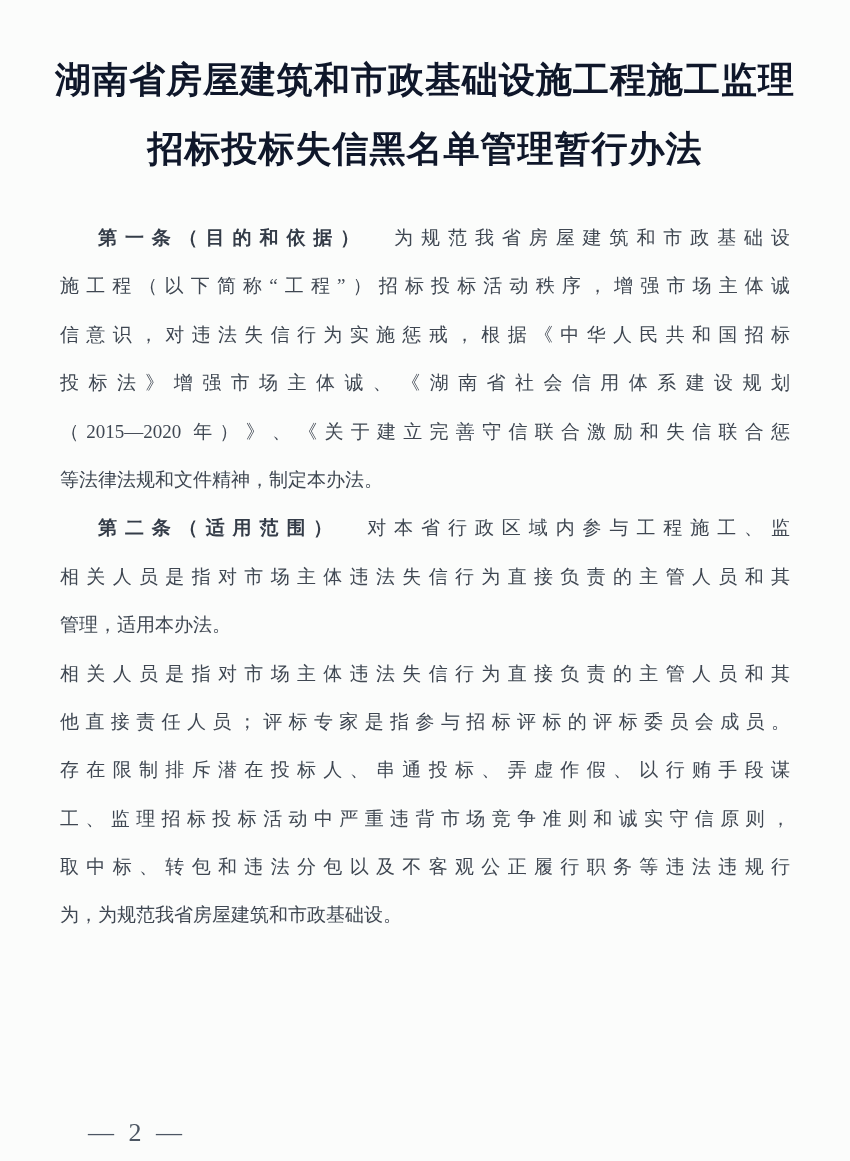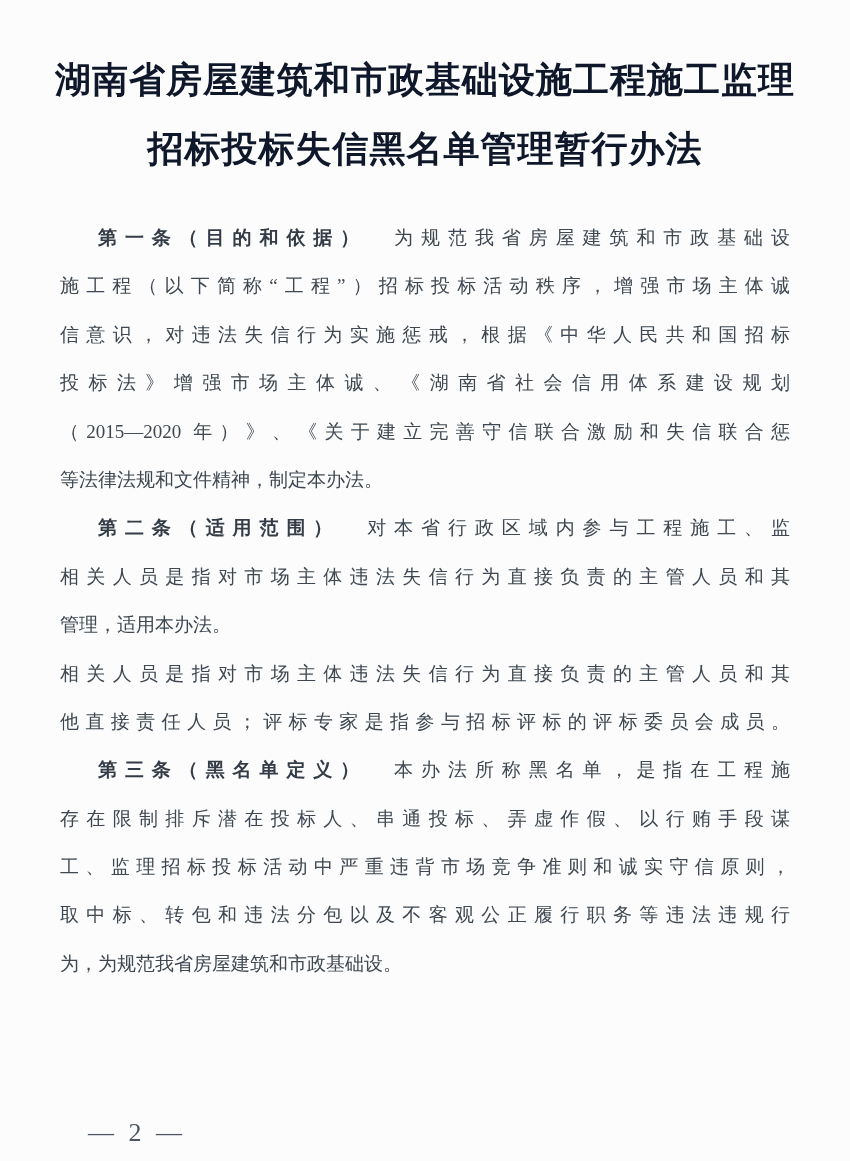--- a/index.html
+++ b/index.html
@@ -72,21 +72,20 @@
     <div class="line j"><span>施工程（以下简称“工程”）招标投标活动秩序，增强市场主体诚</span></div>
     <div class="line j"><span>信意识，对违法失信行为实施惩戒，根据《中华人民共和国招标</span></div>
     <div class="line j"><span>投标法》增强市场主体诚、《湖南省社会信用体系建设规划</span></div>
     <div class="line j"><span>（2015—2020 年）》、《关于建立完善守信联合激励和失信联合惩</span></div>
     <div class="line"><span>等法律法规和文件精神，制定本办法。</span></div>
     <div class="line j ind"><span class="b">第二条（适用范围）</span><span>　对本省行政区域内参与工程施工、监</span></div>
     <div class="line j"><span>相关人员是指对市场主体违法失信行为直接负责的主管人员和其</span></div>
     <div class="line"><span>管理，适用本办法。</span></div>
     <div class="line j"><span>相关人员是指对市场主体违法失信行为直接负责的主管人员和其</span></div>
     <div class="line j"><span>他直接责任人员；评标专家是指参与招标评标的评标委员会成员。</span></div>
-    <div class="line j ind"><span class="b">第三条（黑名单定义）</span><span>　本办法所称黑名单，是指在工程施</span></div>
     <div class="line j"><span>存在限制排斥潜在投标人、串通投标、弄虚作假、以行贿手段谋</span></div>
     <div class="line j"><span>工、监理招标投标活动中严重违背市场竞争准则和诚实守信原则，</span></div>
     <div class="line j"><span>取中标、转包和违法分包以及不客观公正履行职务等违法违规行</span></div>
     <div class="line"><span>为，为规范我省房屋建筑和市政基础设。</span></div>
   </div>
 
   <div class="footer">— 2 —</div>
 
 </div>
 

